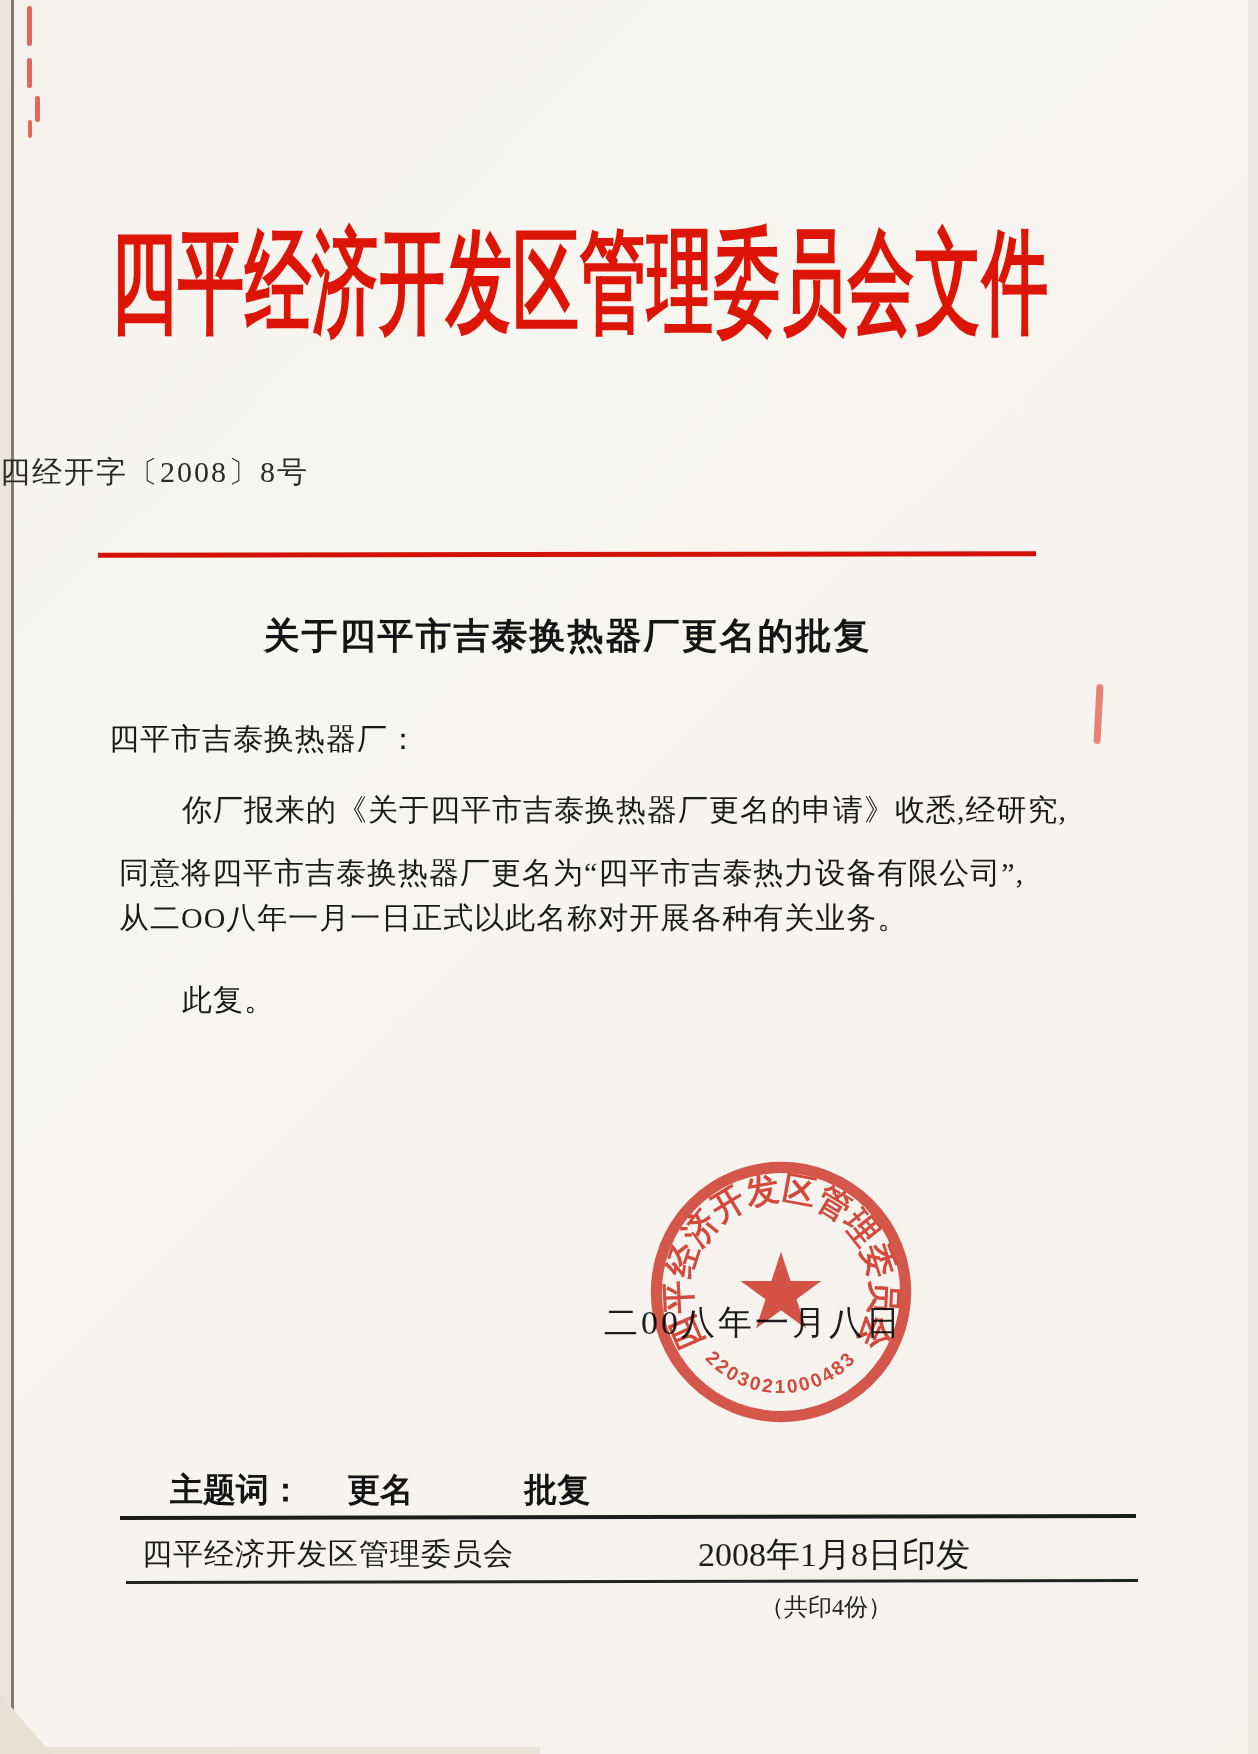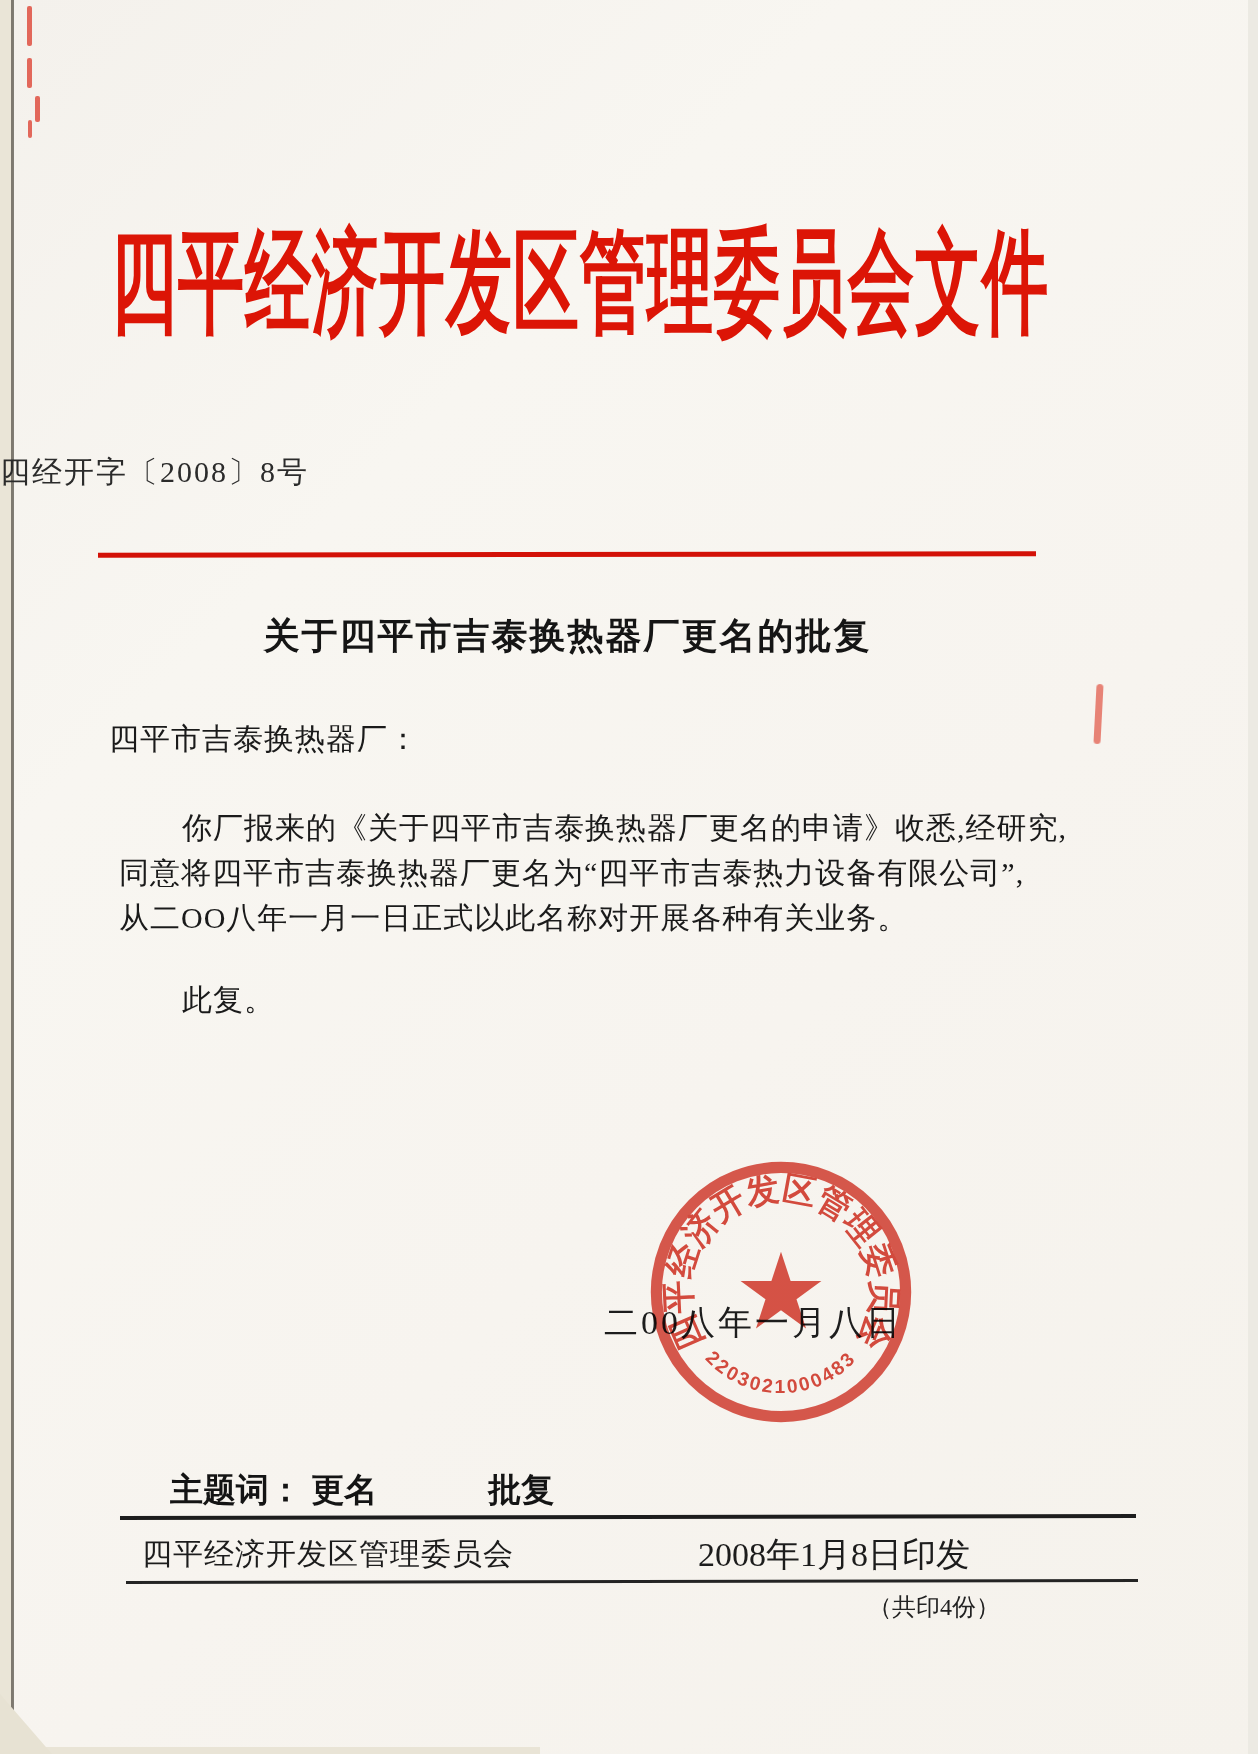--- a/index.html
+++ b/index.html
@@ -34,42 +34,42 @@
   .red-rule{position:absolute;left:98px;top:552px;width:938px;height:5px;background:#d31107;transform:rotate(-.1deg);}
   .doc-title{
     position:absolute;left:0;top:612px;width:1135px;text-align:center;
     font-family:"Liberation Sans","DejaVu Sans",sans-serif;
     font-weight:bold;font-size:36px;color:#151515;letter-spacing:2px;
   }
   .body-line{
     position:absolute;font-size:30px;color:#1a1a1a;letter-spacing:1px;white-space:nowrap;
   }
   .l1{left:109px;top:719px;text-align:right;}
-  .l2{left:182px;top:790px;margin-top:18px;}
+  .l2{left:182px;top:790px;}
   .l3{left:119px;top:853px;}
   .l4{left:119px;top:898px;}
   .l5{left:182px;top:980px;}
 
   .issue-date{
     position:absolute;left:604px;top:1300px;font-size:34px;letter-spacing:3px;color:#1d1d1d;white-space:nowrap;z-index:1;
   }
   .seal{position:absolute;left:629px;top:1140px;width:304px;height:304px;z-index:2;opacity:.9;mix-blend-mode:multiply;}
 
   .subject-row{
     position:absolute;left:170px;top:1468px;
     font-family:"Liberation Sans","DejaVu Sans",sans-serif;
     font-weight:bold;font-size:33px;color:#141414;white-space:nowrap;
   }
-  .kw1{}
+  .kw1{margin-left:36px;}
   .kw2{margin-left:102px;}
   .footer-rule-1{position:absolute;left:120px;top:1515px;width:1016px;height:4px;background:#1d1d1d;transform:rotate(-.12deg);}
   .footer-rule-2{position:absolute;left:126px;top:1580px;width:1012px;height:3px;background:#242424;transform:rotate(-.1deg);}
   .footer-issuer{position:absolute;left:142px;top:1534px;font-size:30px;color:#1c1c1c;letter-spacing:1px;white-space:nowrap;}
   .footer-printdate{position:absolute;left:620px;top:1532px;width:350px;text-align:right;font-size:34px;color:#1c1c1c;white-space:nowrap;}
-  .footer-copies{position:absolute;left:760px;top:1591px;width:240px;text-align:right;font-size:24px;color:#222;}
+  .footer-copies{position:absolute;left:760px;top:1591px;width:240px;text-align:left;font-size:24px;color:#222;}
 </style>
 </head>
 <body>
 
 <div class="page"></div>
 <div class="bed-strip-left"></div>
 <div class="page-edge-line"></div>
 <div class="edge-strip-right"></div>
 <div class="bed-strip-bottom"></div>
 <div class="corner-fold"></div>

